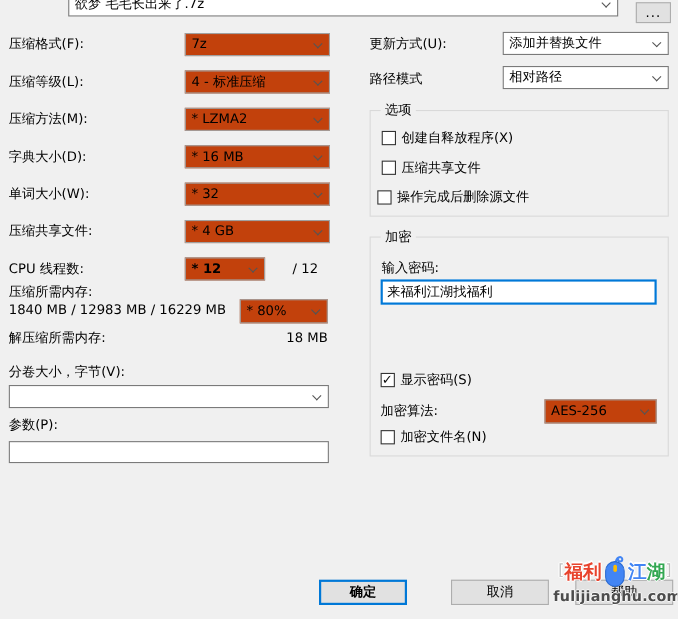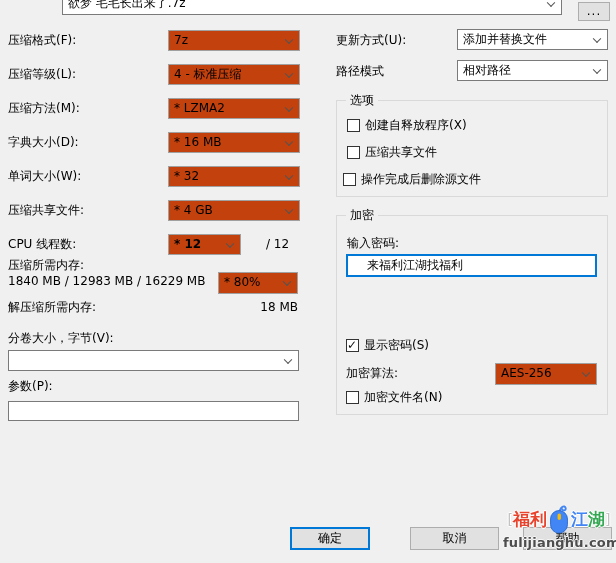--- a/index.html
+++ b/index.html
@@ -61,26 +61,26 @@
   #cpu-combo { width:73px;font-weight:bold; }
   #vol-combo { left:8px; top:350px; width:291px; }
   #params-input { left:8px; top:401px; width:291px; height:20px; }
 
   
   .rc { left:457px; width:151px; }
   #options-group { left:336px; top:100px; width:272px; height:97px; }
   #encrypt-group { left:336px; top:215px; width:272px; height:200px; }
   #password-input {
     left:346px; top:254px; width:251px; height:23px;
-    border:2px solid #0078d7; padding:0 19px;
+    border:2px solid #0078d7; padding:0 4px;
   }
   #aes-combo { left:495px; top:363px; width:102px; height:22px; }
 
   
-  #ok-btn { left:290px; top:527px; width:80px; }
+  #ok-btn { left:290px; top:527px; width:80px;font-weight:bold; }
   #cancel-btn { left:410px; top:527px; width:89px; }
   #help-btn { left:523px; top:527px; width:89px; }
 
   
   #watermark { position:absolute; left:503px; top:503px; width:112px; height:56px; text-align:center; }
   #wm-row1 { display:flex; align-items:center; justify-content:center; height:32px;
              font-weight:bold; font-size:17px;
              text-shadow:-1px 0 #fff,1px 0 #fff,0 -1px #fff,0 1px #fff; }
   #wm-row2 { font-weight:bold; font-size:13px; letter-spacing:0.2px;
              text-shadow:-1px 0 #f6f6f6,1px 0 #f6f6f6,0 -1px #f6f6f6,0 1px #f6f6f6; }

